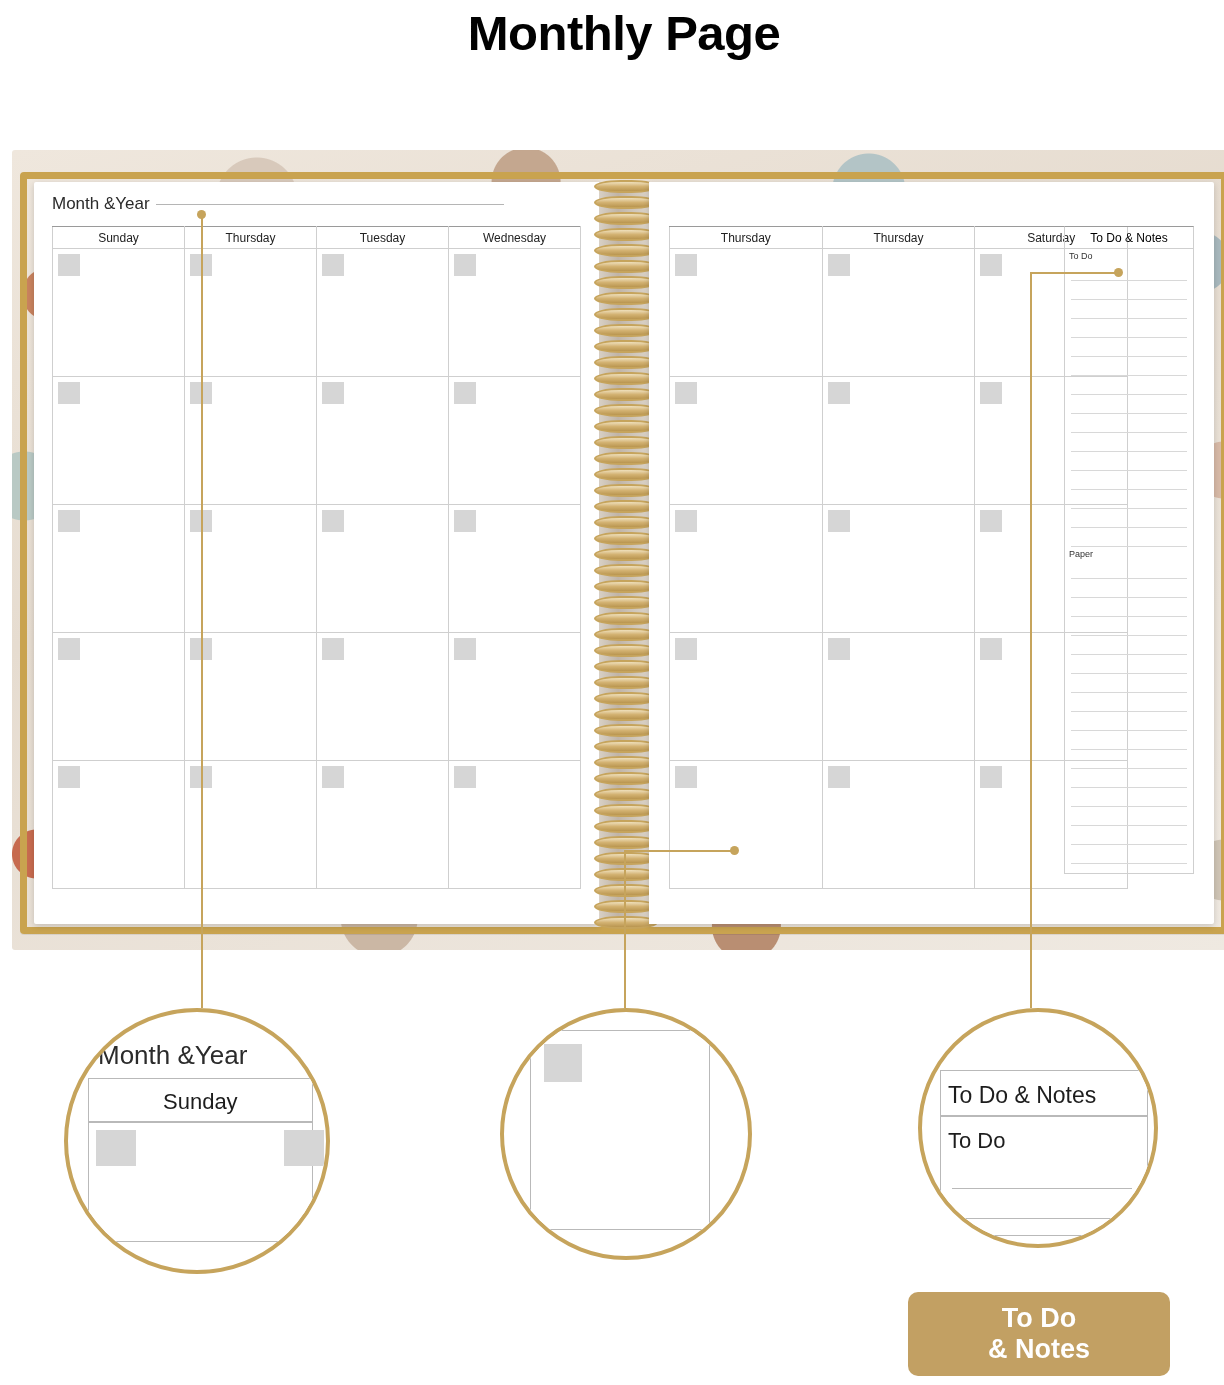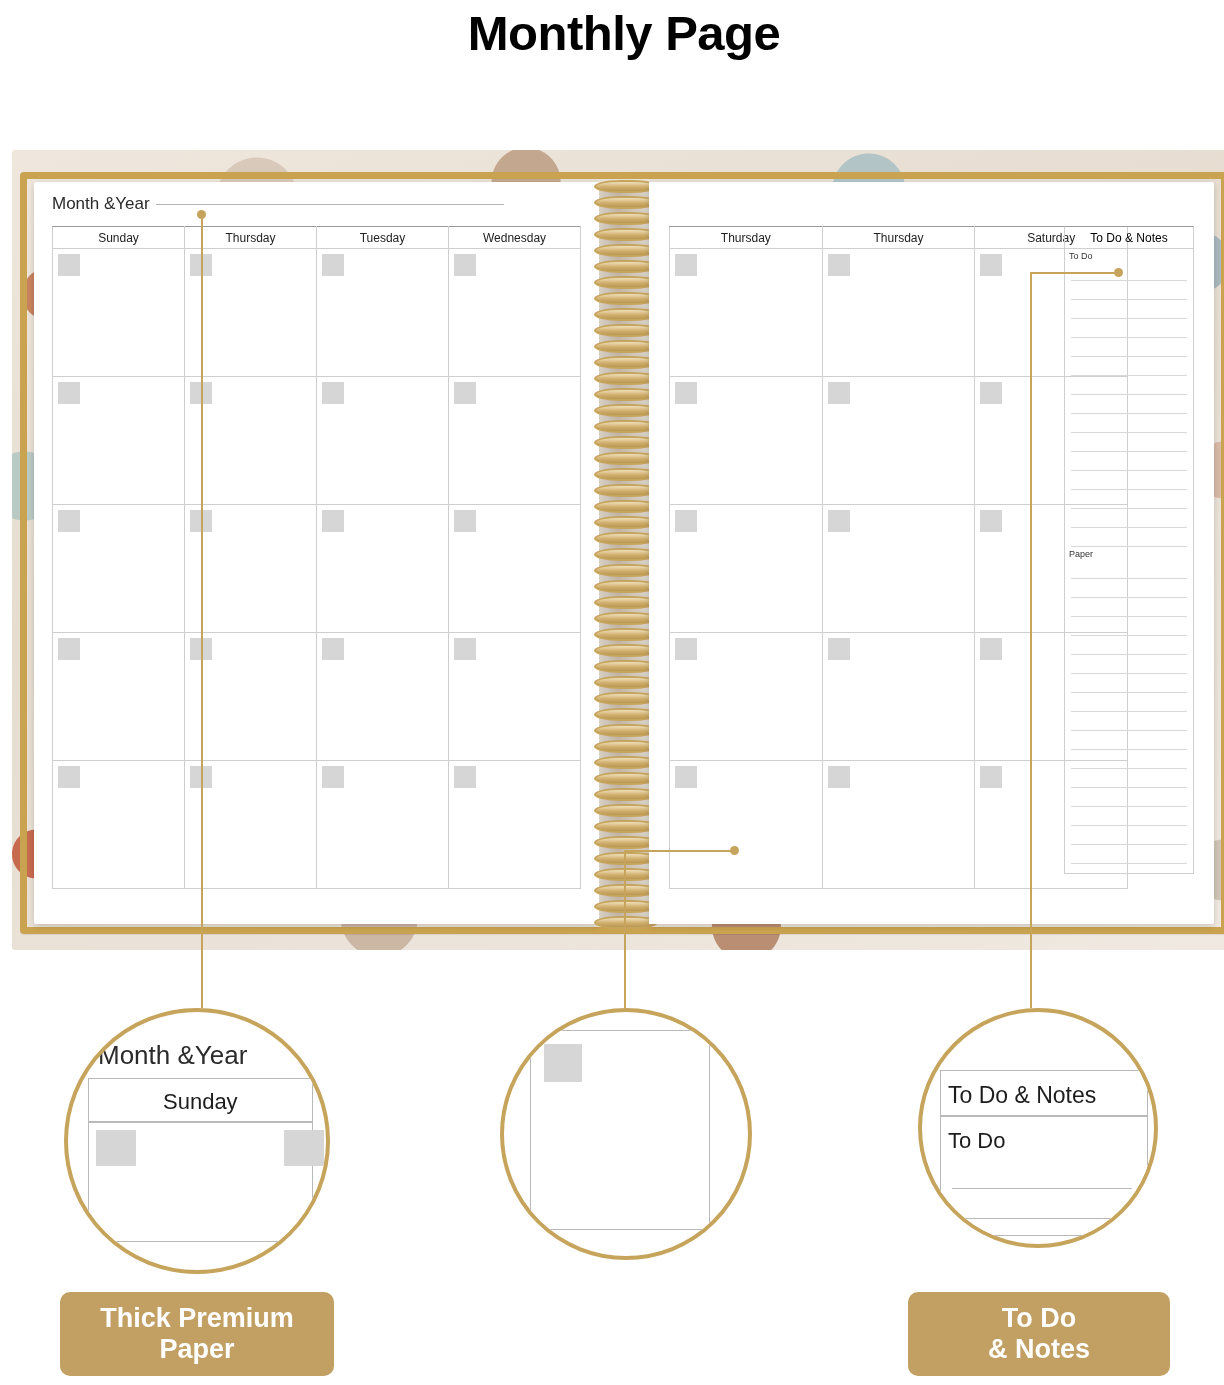--- a/index.html
+++ b/index.html
@@ -404,26 +404,20 @@
 
   <div class="circle" style="left:52px; top:1008px; width:266px; height:266px;">
     <div class="z-my" style="left:30px; top:28px;">Month &amp;Year</div>
     <div class="z-box" style="left:20px; top:66px; width:225px; height:44px;"></div>
     <div class="z-txt" style="left:95px; top:77px; font-size:22px;">Sunday</div>
     <div class="z-box" style="left:20px; top:110px; width:225px; height:120px;"></div>
     <div class="z-blk" style="left:28px; top:118px; width:40px; height:36px;"></div>
     <div class="z-blk" style="left:216px; top:118px; width:40px; height:36px;"></div>
   </div>
 
-  <div class="tag" style="left:48px; top:1292px; width:274px; height:84px; font-size:27px;">
-    <div>
-      <div>Thick Premium</div>
-      <div>Paper</div>
-    </div>
-  </div>
 
   <div class="leader" style="left:612px; top:850px; width:114px; height:2px;"></div>
   <div class="leader" style="left:612px; top:850px; width:2px; height:158px;"></div>
   <div class="dot" style="left:718px; top:846px;"></div>
 
   <div class="circle" style="left:488px; top:1008px; width:252px; height:252px;">
     <div class="z-box" style="left:26px; top:18px; width:180px; height:200px;"></div>
     <div class="z-blk" style="left:40px; top:32px; width:38px; height:38px;"></div>
   </div>
 

